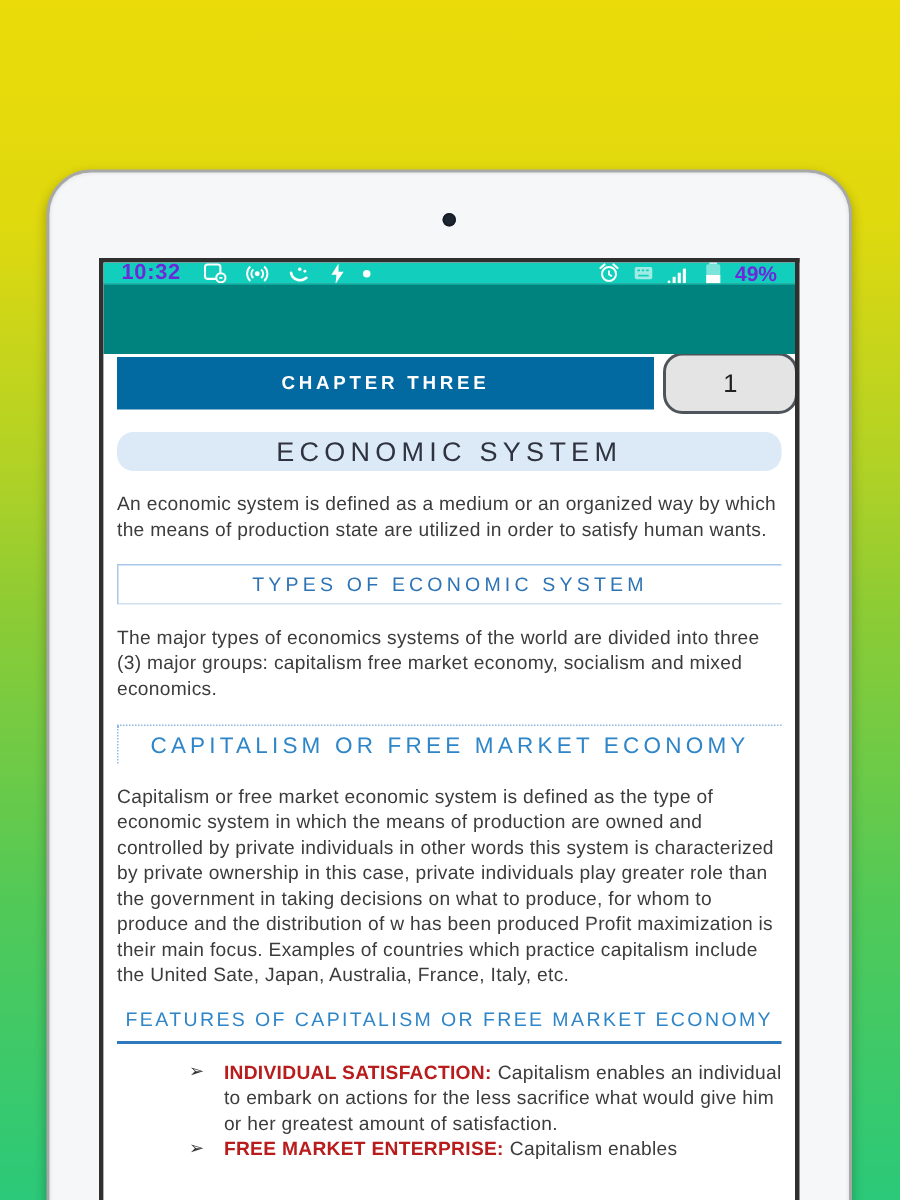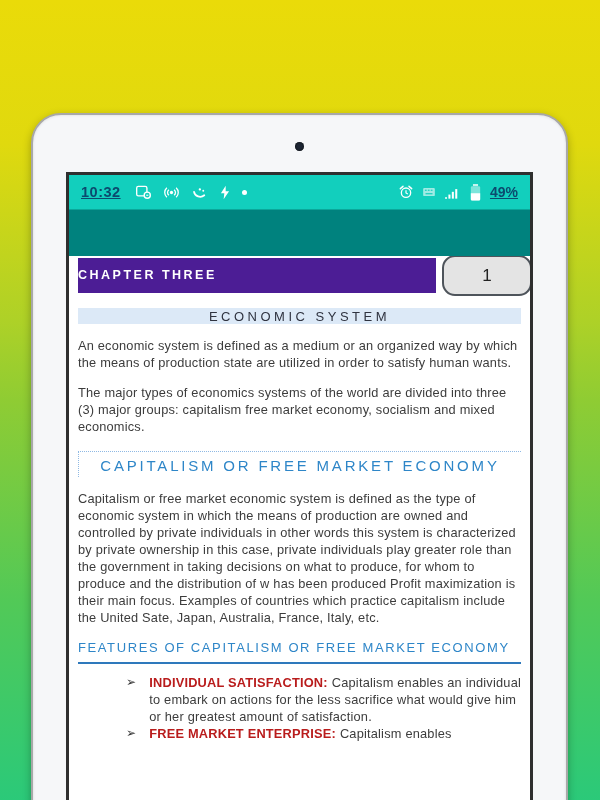--- a/index.html
+++ b/index.html
@@ -9,50 +9,50 @@
   
   .tablet{position:absolute;left:31px;top:113px;width:533px;height:760px;
     background:#f6f7f9;border:2px solid #a8a8a8;border-radius:30px;
     box-shadow:0 3px 8px rgba(0,0,0,.28), inset 0 0 3px rgba(0,0,0,.12);}
   .camera{position:absolute;left:50%;top:27px;width:9px;height:9px;margin-left:-5px;
     border-radius:50%;background:#1d2533;box-shadow:inset 0 0 2px #000;}
   .screen{position:absolute;left:33px;right:33px;top:57px;bottom:0;
     border:3px solid #2f2f2f;border-bottom:none;background:#fff;overflow:hidden;
     display:flex;flex-direction:column;}
   
-  .status-bar{height:34px;background:#12cfbd;color:#0c4a6e;display:flex;align-items:center;
-    padding:0 12px;flex:0 0 auto;text-decoration:underline;}
+  .status-bar{height:14px;background:#12cfbd;color:#6d28d9;display:flex;align-items:center;
+    padding:0 12px;flex:0 0 auto;}
   .sb-time{font-size:14.5px;font-weight:bold;letter-spacing:.5px;margin-right:14px;}
   .sb-left{display:flex;align-items:center;gap:11px;flex:1;}
   .sb-right{display:flex;align-items:center;gap:8px;}
   .sb-ic{display:inline-flex;align-items:center;}
   .sb-ic svg{display:block;}
   .ndot{width:5px;height:5px;border-radius:50%;background:#fff;}
   .sb-batt-pct{font-size:14px;font-weight:bold;}
   
   .app-bar{height:46px;background:#00827e;flex:0 0 auto;border-top:1px solid #0aa89a;}
   
   .doc{flex:1;background:#ffffff;padding:0 9px;overflow:hidden;color:#3c3c3c;
     font-size:12.8px;line-height:17px;letter-spacing:.2px;}
   .chapter-row{display:flex;align-items:stretch;height:40px;}
-  .chapter-bar{flex:1;margin:2px 0 3px;background:#4c1d95;color:#fff;font-weight:bold;
-    font-size:12.5px;letter-spacing:2.5px;display:flex;align-items:center;justify-content:flex-start;}
+  .chapter-bar{flex:1;margin:2px 0 3px;background:#0369a1;color:#fff;font-weight:bold;
+    font-size:12.5px;letter-spacing:2.5px;display:flex;align-items:center;justify-content:center;}
   .page-tab{width:86px;margin:-1px -11px 0 6px;background:#e4e4e4;border:2px solid #4e545b;
     border-radius:13px;display:flex;align-items:center;justify-content:center;
     font-size:17px;color:#222;}
-  .title-bar{margin-top:12px;height:16px;background:#dce9f7;color:#2f3340;
-    font-size:13px;letter-spacing:3.5px;display:flex;align-items:center;justify-content:center;}
+  .title-bar{margin-top:12px;height:26px;background:#dce9f7;color:#2f3340;
+    font-size:18px;letter-spacing:3.5px;display:flex;align-items:center;justify-content:center;border-radius:11px;}
   .para{margin:13px 0 0;}
   .h-types{margin:15px 0 0;padding:4px 0 4px;border-top:1px solid #a9c7e7;
     border-left:1px solid #a9c7e7;border-bottom:1px solid #cfe0f1;
     color:#2e74b5;font-size:13px;letter-spacing:2.8px;text-align:center;}
   .h-cap{margin:16px 0 0;padding:5px 0 3px;border-top:1px dotted #8fb9e4;
     border-left:1px dotted #8fb9e4;color:#2e86c8;font-size:15px;letter-spacing:2.8px;text-align:center;}
   .h-feat{margin:10px 0 0;padding:3px 0 6px;border-bottom:2px solid #2e79bc;
-    color:#2e86c8;font-size:13px;letter-spacing:1.6px;}
+    color:#2e86c8;font-size:13px;letter-spacing:1.6px;text-align:center;}
   .features{margin:10px 0 0;padding:0 0 0 48px;list-style:none;}
   .features li{display:flex;gap:13px;}
   .bullet{flex:0 0 auto;color:#333;font-size:12px;line-height:17px;}
   .f-label{font-weight:bold;color:#b91c1c;margin-right:4px;}
 </style>
 </head>
 <body>
 
 <div class="stage">
   <div class="tablet">
@@ -138,20 +138,21 @@
             <span>1</span>
           </div>
         </div>
 
         <div class="title-bar">
           <span>ECONOMIC SYSTEM</span>
         </div>
 
         <p class="para">An economic system is defined as a medium or an organized way by which the means of production state are utilized in order to satisfy human wants.</p>
 
+        <div class="h-types">TYPES OF ECONOMIC SYSTEM</div>
 
         <p class="para">The major types of economics systems of the world are divided into three (3) major groups: capitalism free market economy, socialism and mixed economics.</p>
 
         <div class="h-cap">CAPITALISM OR FREE MARKET ECONOMY</div>
 
         <p class="para">Capitalism or free market economic system is defined as the type of economic system in which the means of production are owned and controlled by private individuals in other words this system is characterized by private ownership in this case, private individuals play greater role than the government in taking decisions on what to produce, for whom to produce and the distribution of w has been produced Profit maximization is their main focus. Examples of countries which practice capitalism include the United Sate, Japan, Australia, France, Italy, etc.</p>
 
         <div class="h-feat">FEATURES OF CAPITALISM OR FREE MARKET ECONOMY</div>
 
         <ul class="features">

